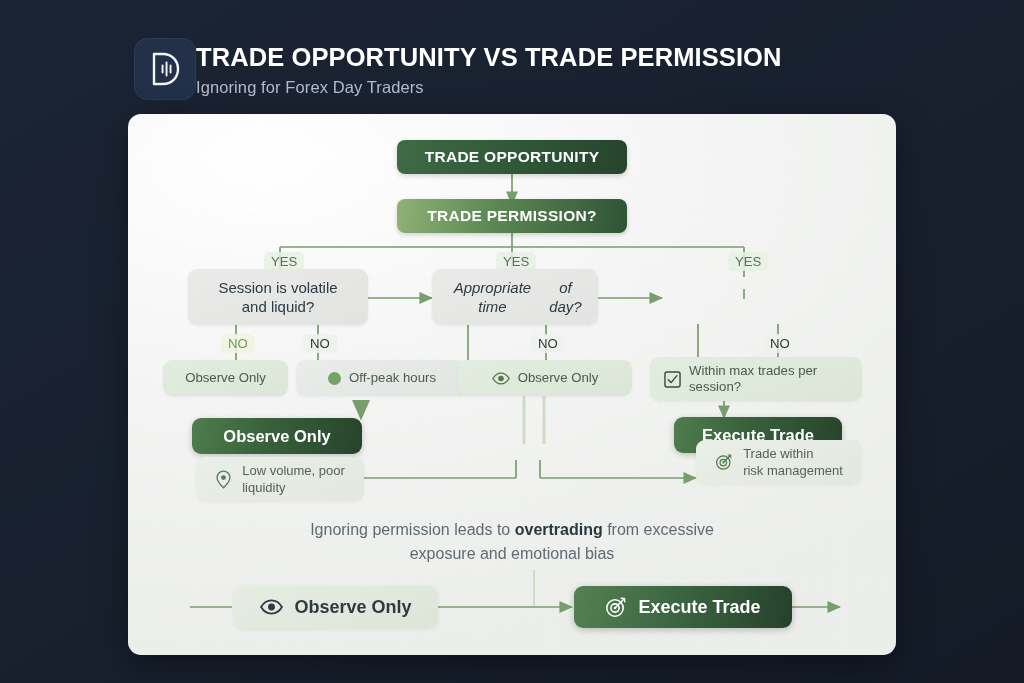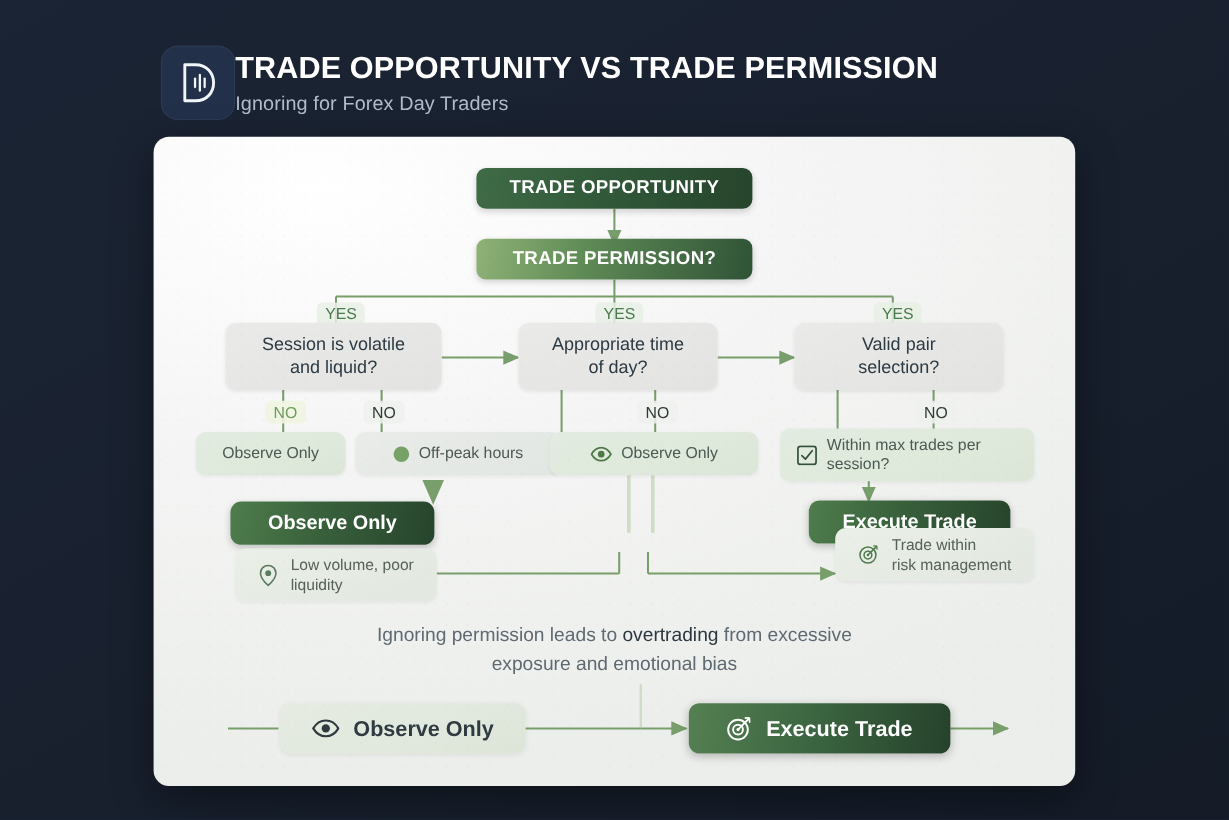--- a/index.html
+++ b/index.html
@@ -105,21 +105,21 @@
     padding:2px 7px; border-radius:5px; white-space:nowrap;
   }
   .yn-yes { color:#4d7a4f; background:rgba(232,240,229,.85); }
   .yn-no-green { color:#6f9b5e; background:rgba(239,245,225,.9); }
   .yn-no-dark  { color:#2f3a33; background:rgba(238,241,237,.85); }
 
   .caption {
     position:absolute; left:0; right:0; text-align:center;
     font-size:16px; color:#5f6a72; line-height:1.5;
   }
-  .caption b { color:#2b3840; font-weight:normal; }
+  .caption b { color:#2b3840; font-weight:bold; }
 
   .legend-pill {
     border-radius:9px; display:flex; align-items:center; justify-content:center;
     gap:11px; font-size:18px; font-weight:bold;
   }
   .legend-light {
     background:linear-gradient(160deg,#e6ece2 0%,#dde5d9 100%);
     color:#2f3a41;
     box-shadow:0 1px 4px rgba(0,0,0,.07);
   }
@@ -227,27 +227,23 @@
       </div>
 
       <div class="yn yn-yes" style="left:136px; top:138px;">YES</div>
       <div class="yn yn-yes" style="left:368px; top:138px;">YES</div>
       <div class="yn yn-yes" style="left:600px; top:138px;">YES</div>
 
       <div class="node decision" style="left:60px; top:155px; width:180px; height:56px; flex-direction:column;">
         <span>Session is volatile</span>
         <span>and liquid?</span>
       </div>
-      <div class="node decision" style="left:304px; top:155px; width:166px; height:56px; flex-direction:column;">
+      <div class="node decision" style="left:304px; top:155px; width:166px; height:56px; flex-direction:row;font-style:italic;">
         <span>Appropriate time</span>
         <span>of day?</span>
-      </div>
-      <div class="node decision" style="left:534px; top:155px; width:174px; height:56px; flex-direction:column;">
-        <span>Valid pair</span>
-        <span>selection?</span>
       </div>
 
       <div class="yn yn-no-green" style="left:93px; top:220px;">NO</div>
       <div class="yn yn-no-dark" style="left:175px; top:220px;">NO</div>
       <div class="yn yn-no-dark" style="left:403px; top:220px;">NO</div>
       <div class="yn yn-no-dark" style="left:635px; top:220px;">NO</div>
 
       <div class="node pill pill-green centered" style="left:35px; top:246px; width:125px; height:36px;">
         <span>Observe Only</span>
       </div>

